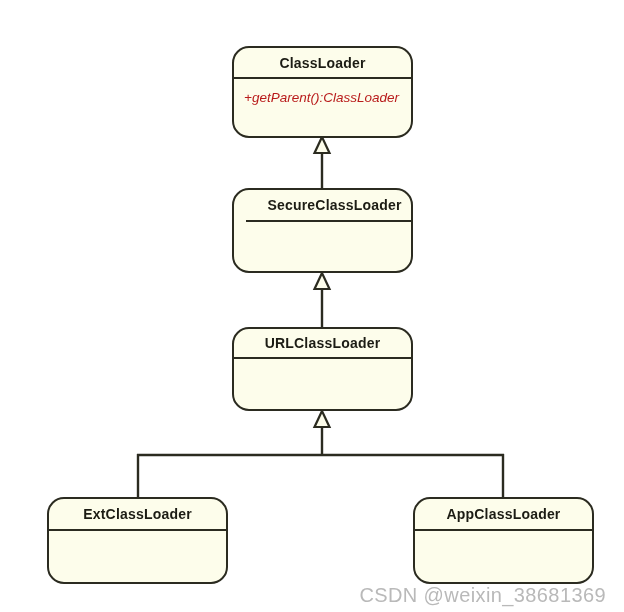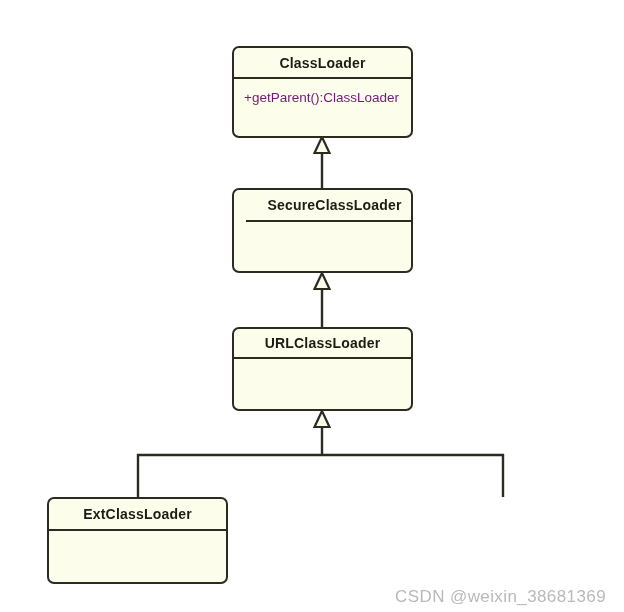--- a/index.html
+++ b/index.html
@@ -29,21 +29,21 @@
     top: 0;
     width: 624px;
     height: 612px;
   }
 
   .uml-class {
     position: absolute;
     box-sizing: border-box;
     background: #fdfdeb;
     border: 2px solid #2b2b20;
-    border-radius: 7px;
+    border-radius: 17px;
     overflow: hidden;
   }
 
   .uml-class-header {
     box-sizing: border-box;
     width: 100%;
     display: flex;
     align-items: center;
     justify-content: center;
     border-bottom: 2px solid #2b2b20;
@@ -51,24 +51,25 @@
     font-weight: bold;
     font-size: 14px;
     letter-spacing: 0.2px;
     white-space: nowrap;
   }
 
   .uml-class-body {
     box-sizing: border-box;
     width: 100%;
     padding: 11px 26px 0 10px;
-    color: #701a75;
+    color: #b91c1c;
     font-size: 13.5px;
     line-height: 16px;
     white-space: nowrap;
+    font-style: italic;
   }
 
   .uml-class-body.is-empty {
     padding: 0;
   }
 
   
   #class-classloader        { left: 232px; top: 46px;  width: 181px; height: 92px; }
   #class-classloader .uml-class-header { height: 31px; }
 
@@ -82,21 +83,21 @@
   #class-extclassloader .uml-class-header { height: 32px; }
 
   #class-appclassloader     { left: 413px; top: 497px; width: 181px; height: 87px; }
   #class-appclassloader .uml-class-header { height: 32px; }
 
   .watermark {
     position: absolute;
     right: 18px;
     bottom: 5px;
     color: #b9b9b9;
-    font-size: 17px;
+    font-size: 20px;
     letter-spacing: 0.4px;
     white-space: nowrap;
     font-family: "Liberation Sans", sans-serif;
   }
 </style>
 </head>
 <body>
 
 <div id="diagram-canvas">
 
@@ -138,16 +139,20 @@
   <div class="uml-class" id="class-extclassloader">
     <div class="uml-class-header">ExtClassLoader</div>
     <div class="uml-class-body is-empty"></div>
   </div>
 
   <div class="uml-class" id="class-urlclassloader">
     <div class="uml-class-header">URLClassLoader</div>
     <div class="uml-class-body is-empty"></div>
   </div>
 
+  <div class="uml-class" id="class-appclassloader">
+    <div class="uml-class-header">AppClassLoader</div>
+    <div class="uml-class-body is-empty"></div>
+  </div>
 
   <div class="watermark">CSDN @weixin_38681369</div>
 
 </div>
 
 </body></html>

